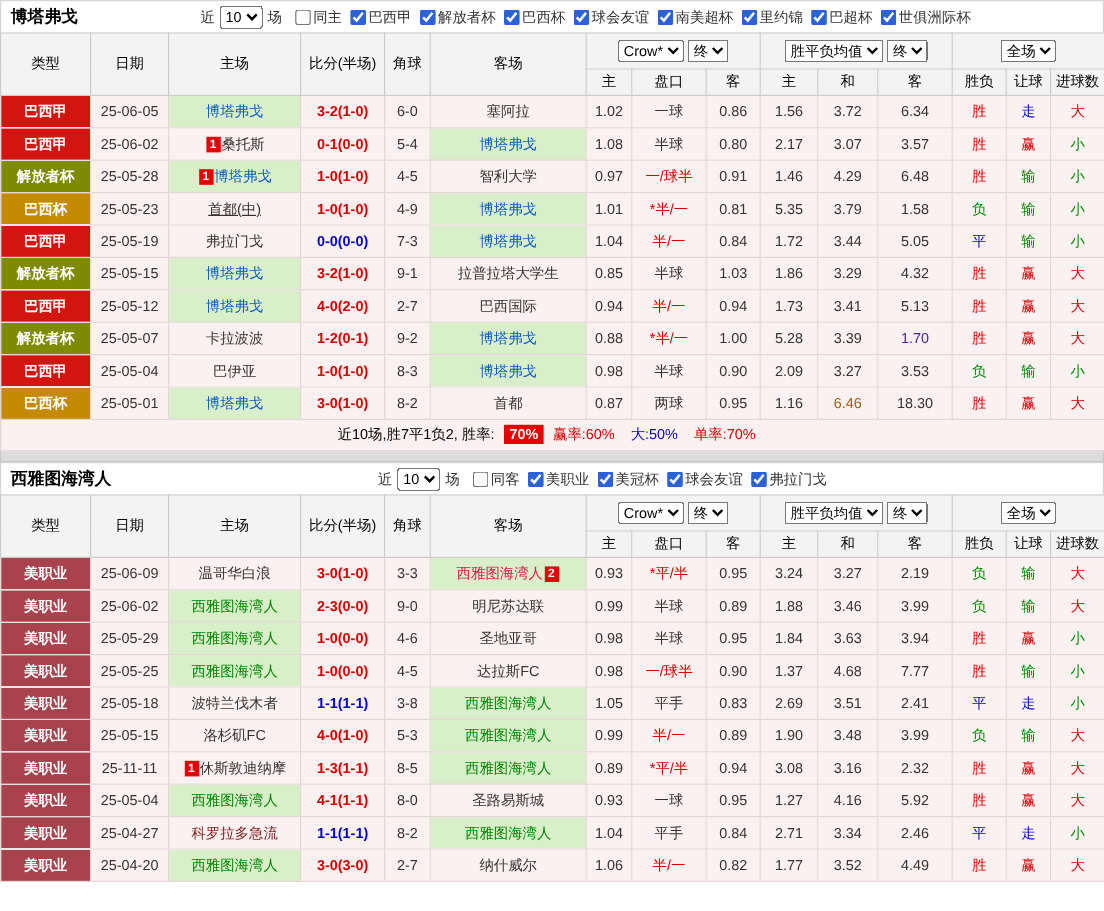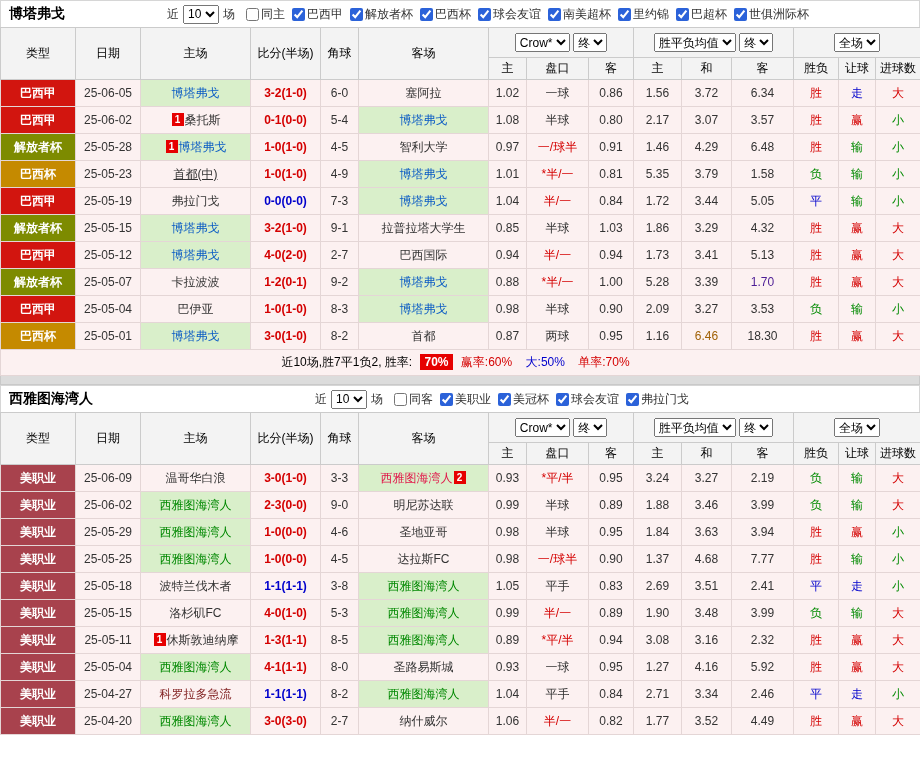--- a/index.html
+++ b/index.html
@@ -530,21 +530,21 @@
           <td class="num" style="color: rgb(51, 51, 51);">0.89</td>
           <td class="num" style="color: rgb(51, 51, 51);">1.90</td>
           <td class="num" style="color: rgb(51, 51, 51);">3.48</td>
           <td class="num" style="color: rgb(51, 51, 51);">3.99</td>
           <td class="res" style="color: rgb(0, 138, 0);">负</td>
           <td class="res" style="color: rgb(0, 138, 0);">输</td>
           <td class="res" style="color: rgb(212, 0, 0);">大</td>
         </tr>
         <tr>
           <td class="league" style="background: rgb(168, 66, 77);">美职业</td>
-          <td class="date">25-05-11</td>
+          <td class="date">25-11-11</td>
           <td class="team"><span class="badge">1</span><span style="color: rgb(51, 51, 51);">休斯敦迪纳摩</span></td>
           <td class="score" style="color: rgb(212, 0, 0);">1-3(1-1)</td>
           <td class="corner">8-5</td>
           <td class="team focus"><span style="color: rgb(0, 136, 0);">西雅图海湾人</span></td>
           <td class="num" style="color: rgb(51, 51, 51);">0.89</td>
           <td class="hcp" style="color: rgb(212, 0, 0);">*平/半</td>
           <td class="num" style="color: rgb(51, 51, 51);">0.94</td>
           <td class="num" style="color: rgb(51, 51, 51);">3.08</td>
           <td class="num" style="color: rgb(51, 51, 51);">3.16</td>
           <td class="num" style="color: rgb(51, 51, 51);">2.32</td>

